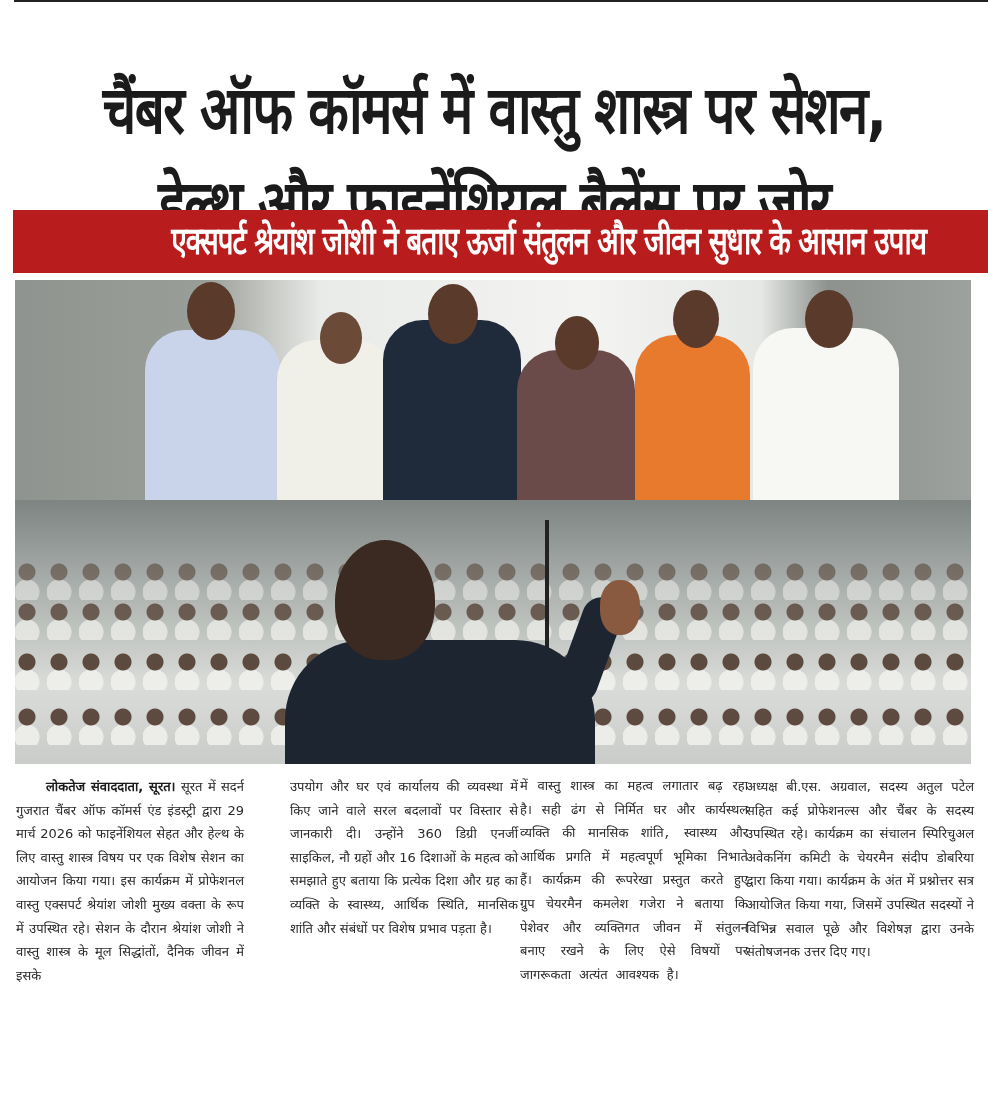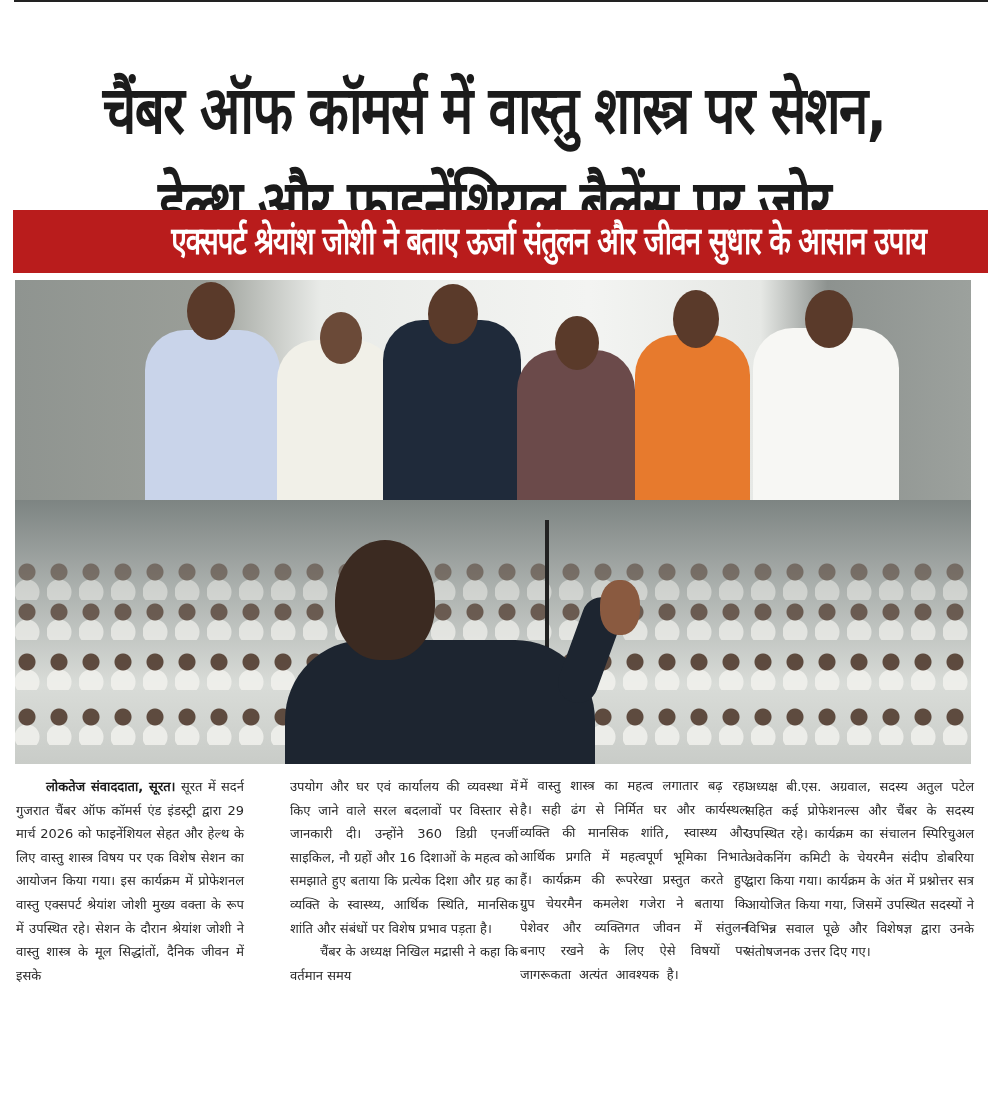--- a/index.html
+++ b/index.html
@@ -69,21 +69,20 @@
   <div class="speaker-arm"></div>
   <div class="speaker-hand"></div>
 </div>
 
 <div class="article">
   <div class="col c1">
     <p><span class="indent"></span><span class="dateline">लोकतेज संवाददाता, सूरत।</span> <span>सूरत में सदर्न गुजरात चैंबर ऑफ कॉमर्स एंड इंडस्ट्री द्वारा 29 मार्च 2026 को फाइनेंशियल सेहत और हेल्थ के लिए वास्तु शास्त्र विषय पर एक विशेष सेशन का आयोजन किया गया। इस कार्यक्रम में प्रोफेशनल वास्तु एक्सपर्ट श्रेयांश जोशी मुख्य वक्ता के रूप में उपस्थित रहे। सेशन के दौरान श्रेयांश जोशी ने वास्तु शास्त्र के मूल सिद्धांतों, दैनिक जीवन में इसके</span></p>
   </div>
   <div class="col c2">
     <p>उपयोग और घर एवं कार्यालय की व्यवस्था में किए जाने वाले सरल बदलावों पर विस्तार से जानकारी दी। उन्होंने 360 डिग्री एनर्जी साइकिल, नौ ग्रहों और 16 दिशाओं के महत्व को समझाते हुए बताया कि प्रत्येक दिशा और ग्रह का व्यक्ति के स्वास्थ्य, आर्थिक स्थिति, मानसिक शांति और संबंधों पर विशेष प्रभाव पड़ता है।</p>
-    <p><span class="indent"></span><span>चैंबर के अध्यक्ष निखिल मद्रासी ने कहा कि वर्तमान समय</span></p>
   </div>
   <div class="col c3">
     <p>में वास्तु शास्त्र का महत्व लगातार बढ़ रहा है। सही ढंग से निर्मित घर और कार्यस्थल व्यक्ति की मानसिक शांति, स्वास्थ्य और आर्थिक प्रगति में महत्वपूर्ण भूमिका निभाते हैं। कार्यक्रम की रूपरेखा प्रस्तुत करते हुए ग्रुप चेयरमैन कमलेश गजेरा ने बताया कि पेशेवर और व्यक्तिगत जीवन में संतुलन बनाए रखने के लिए ऐसे विषयों पर जागरूकता अत्यंत आवश्यक है।</p>
   </div>
   <div class="col c4">
     <p>अध्यक्ष बी.एस. अग्रवाल, सदस्य अतुल पटेल सहित कई प्रोफेशनल्स और चैंबर के सदस्य उपस्थित रहे। कार्यक्रम का संचालन स्पिरिचुअल अवेकनिंग कमिटी के चेयरमैन संदीप डोबरिया द्वारा किया गया। कार्यक्रम के अंत में प्रश्नोत्तर सत्र आयोजित किया गया, जिसमें उपस्थित सदस्यों ने विभिन्न सवाल पूछे और विशेषज्ञ द्वारा उनके संतोषजनक उत्तर दिए गए।</p>
   </div>
 </div>
 
 </body></html>

